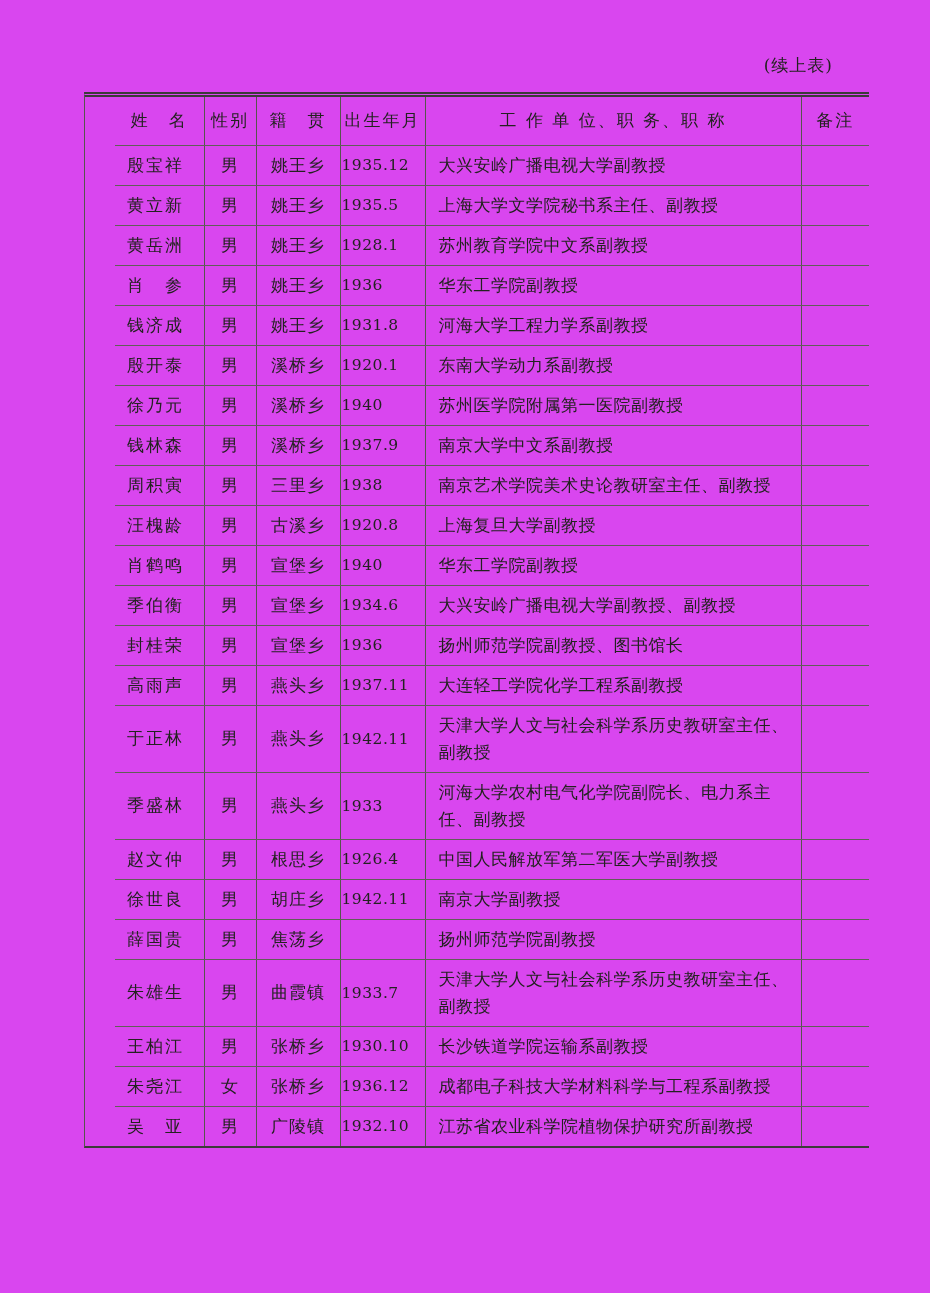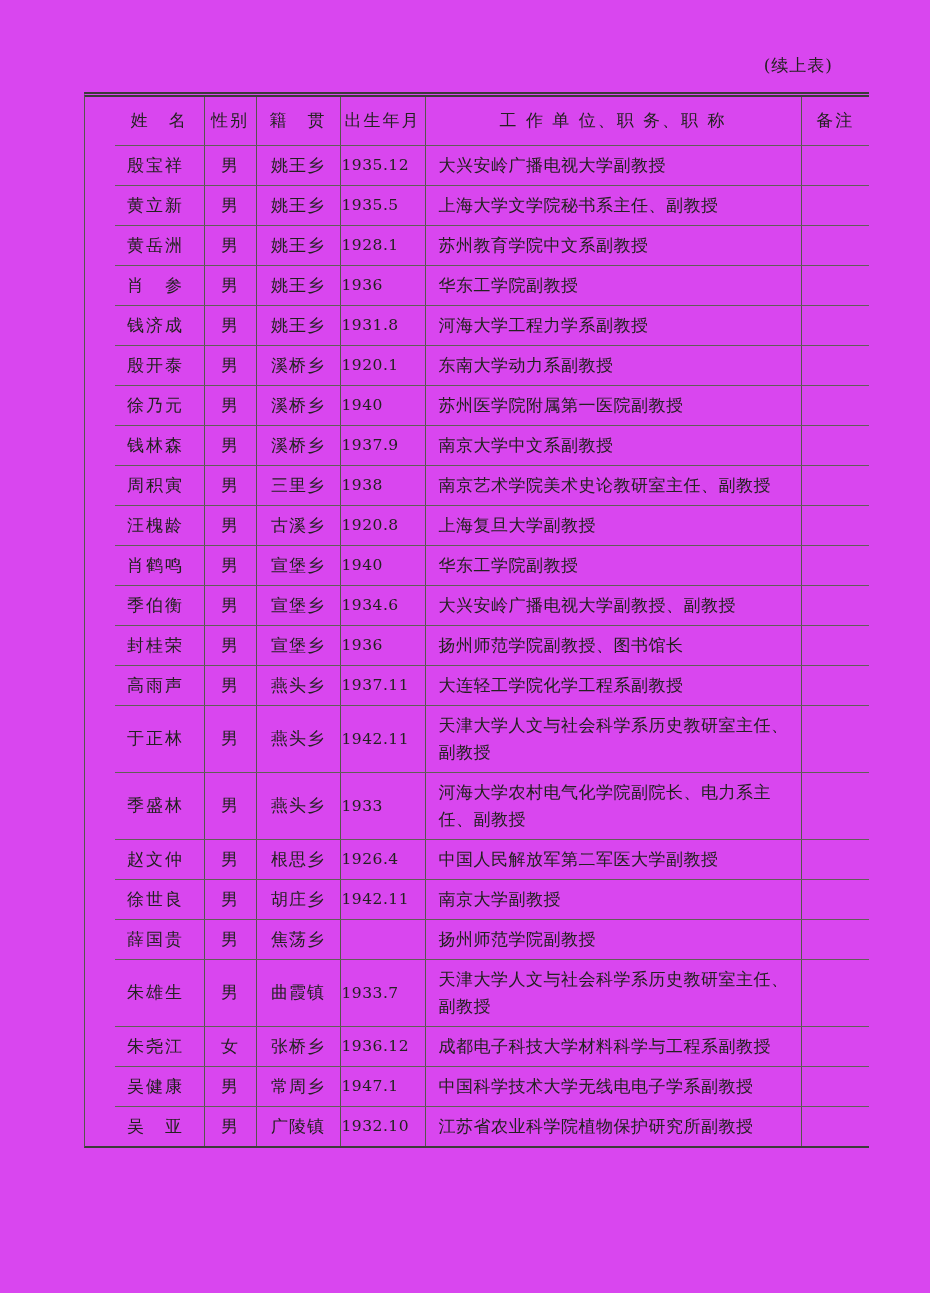--- a/index.html
+++ b/index.html
@@ -261,36 +261,36 @@
           </tr>
           <tr>
             <td class="c-name">朱雄生</td>
             <td class="c-center">男</td>
             <td class="c-center">曲霞镇</td>
             <td class="c-date">1933.7</td>
             <td class="c-work">天津大学人文与社会科学系历史教研室主任、副教授</td>
             <td class="c-remark"></td>
           </tr>
           <tr>
+            <td class="c-name">王柏江</td>
+            <td class="c-center">男</td>
+            <td class="c-center">张桥乡</td>
+            <td class="c-date">1930.10</td>
+            <td class="c-work">长沙铁道学院运输系副教授</td>
+            <td class="c-remark"></td>
+          </tr>
+          <tr>
             <td class="c-name">朱尧江</td>
             <td class="c-center">女</td>
             <td class="c-center">张桥乡</td>
             <td class="c-date">1936.12</td>
             <td class="c-work">成都电子科技大学材料科学与工程系副教授</td>
             <td class="c-remark"></td>
           </tr>
           <tr>
-            <td class="c-name">吴健康</td>
-            <td class="c-center">男</td>
-            <td class="c-center">常周乡</td>
-            <td class="c-date">1947.1</td>
-            <td class="c-work">中国科学技术大学无线电电子学系副教授</td>
-            <td class="c-remark"></td>
-          </tr>
-          <tr>
             <td class="c-name">吴　亚</td>
             <td class="c-center">男</td>
             <td class="c-center">广陵镇</td>
             <td class="c-date">1932.10</td>
             <td class="c-work">江苏省农业科学院植物保护研究所副教授</td>
             <td class="c-remark"></td>
           </tr>
         </tbody>
     </table>
   </div>

